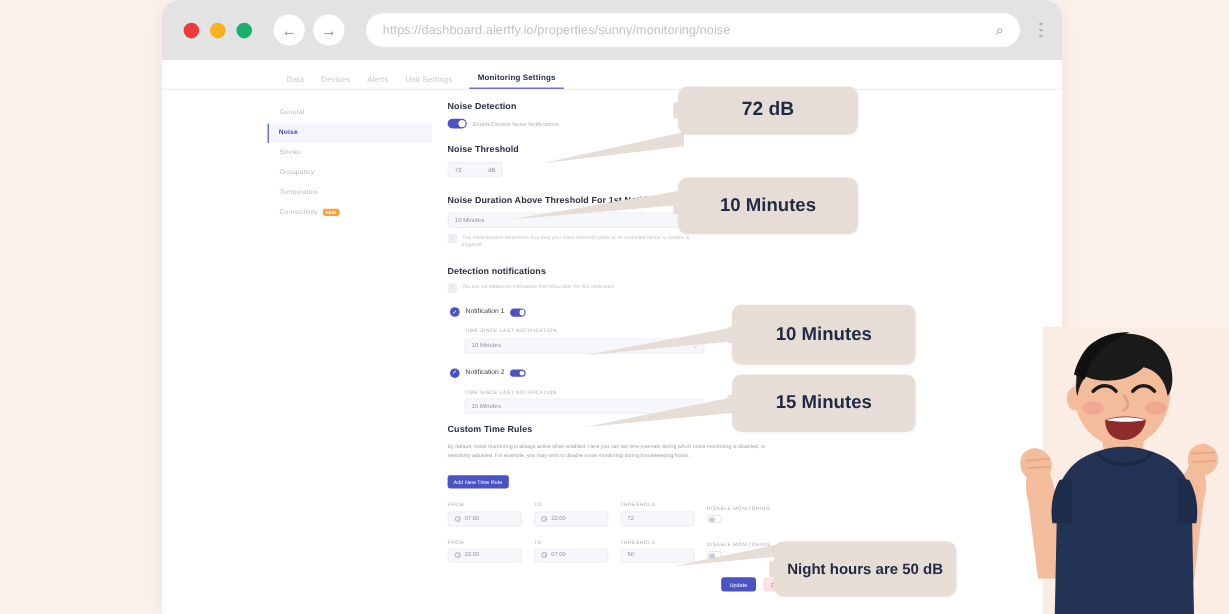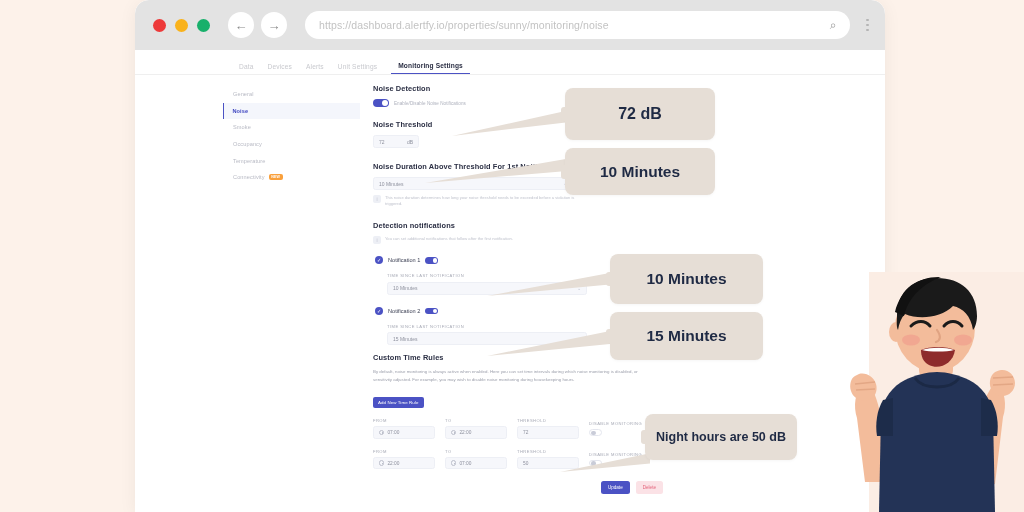--- a/index.html
+++ b/index.html
@@ -208,25 +208,25 @@
     box-shadow: 0 1px 3px rgba(0,0,0,.04);
     z-index: 30;
   }
   .callout::before {
     content: ''; position: absolute; left: -4px; top: 50%;
     transform: translateY(-50%);
     width: 9px; height: 14px; background: #E6DED6;
     border-radius: 3px 0 0 3px;
   }
 
-  #c1 { left: 565px; top: 88px; width: 150px; height: 52px; font-size: 16px; }
+  #c1 { left: 565px; top: 72px; width: 150px; height: 40px; font-size: 16px; }
   #c2 { left: 565px; top: 148px; width: 150px; height: 47px; font-size: 15.5px; }
   #c3 { left: 610px; top: 254px; width: 153px; height: 50px; font-size: 15.5px; }
   #c4 { left: 610px; top: 312px; width: 153px; height: 48px; font-size: 15.5px; }
-  #c5 { left: 645px; top: 414px; width: 152px; height: 46px; font-size: 12.5px; }
+  #c5 { left: 645px; top: 451px; width: 152px; height: 46px; font-size: 12.5px; }
 
   
   .wedge { position: absolute; background: #E6DED6; z-index: 4; }
   #w1 { left: 452px; top: 110px; width: 118px; height: 26px;
         clip-path: polygon(0% 100%, 100% 0%, 100% 46%); }
   #w2 { left: 425px; top: 155px; width: 145px; height: 28px;
         clip-path: polygon(0% 100%, 100% 12%, 100% 56%); }
   #w3 { left: 487px; top: 272px; width: 128px; height: 24px;
         clip-path: polygon(0% 100%, 100% 0%, 100% 50%); }
   #w4 { left: 487px; top: 330px; width: 128px; height: 26px;

